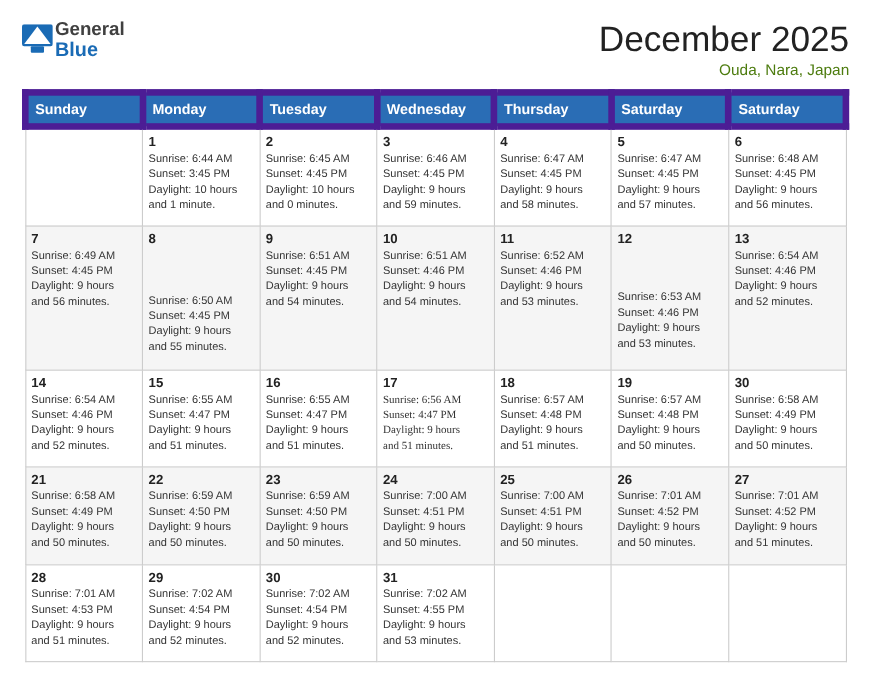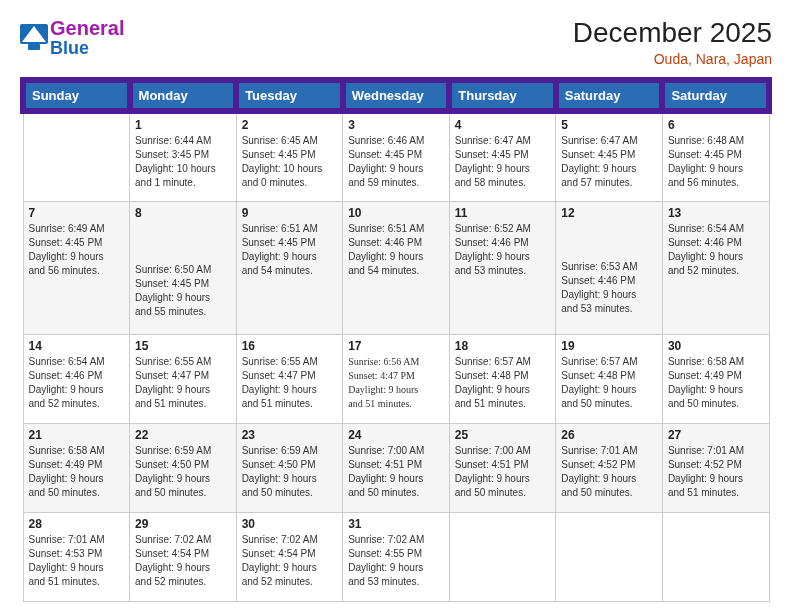--- a/index.html
+++ b/index.html
@@ -30,28 +30,28 @@
     }
     .logo-row {
       display: flex;
       align-items: center;
       gap: 2px;
     }
     .title-block {
       text-align: right;
     }
     .month-title {
-      font-size: 28px;
+      font-size: 32px;
       font-weight: normal;
       color: #222;
       line-height: 1.1;
     }
     .location {
       font-size: 14px;
-      color: #c2410c;
+      color: #4d7c0f;
       margin-top: 2px;
     }
     .calendar {
       flex: 1;
       border: 1px solid #ccc;
       border-collapse: collapse;
       width: 100%;
       table-layout: fixed;
     }
     .calendar th {
@@ -99,21 +99,21 @@
 <div class="page">
   <div class="header">
     <div class="logo">
       <div class="logo-row">
         <svg width="28" height="28" viewBox="0 0 28 28">
           <rect x="0" y="0" width="28" height="20" rx="2" fill="#1a6bb5"></rect>
           <polygon points="14,2 26,18 2,18" fill="white"></polygon>
           <rect x="8" y="20" width="12" height="6" rx="1" fill="#1a6bb5"></rect>
         </svg>
         <div style="display:flex;flex-direction:column;line-height:1.05;">
-          <span style="font-size:20px;font-weight:bold;color:#a21caf;">General</span>
+          <span style="font-size:17px;font-weight:bold;color:#404040;">General</span>
           <span style="font-size:18px;font-weight:bold;color:#1a6bb5;">Blue</span>
         </div>
       </div>
     </div>
     <div class="title-block">
       <div class="month-title">December 2025</div>
       <div class="location">Ouda, Nara, Japan</div>
     </div>
   </div>
 

